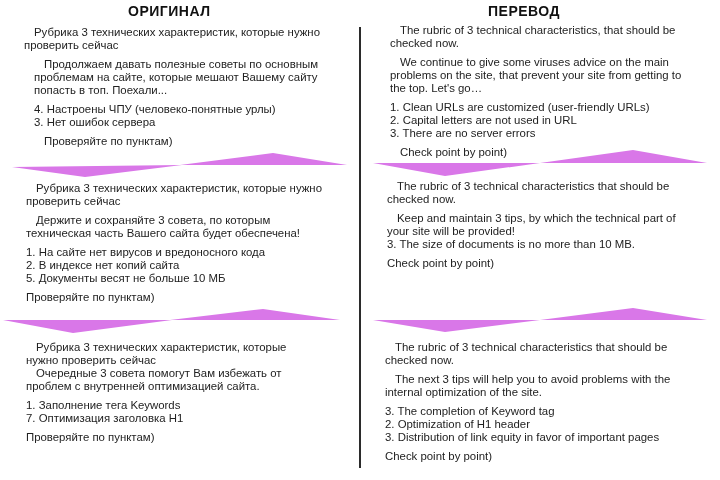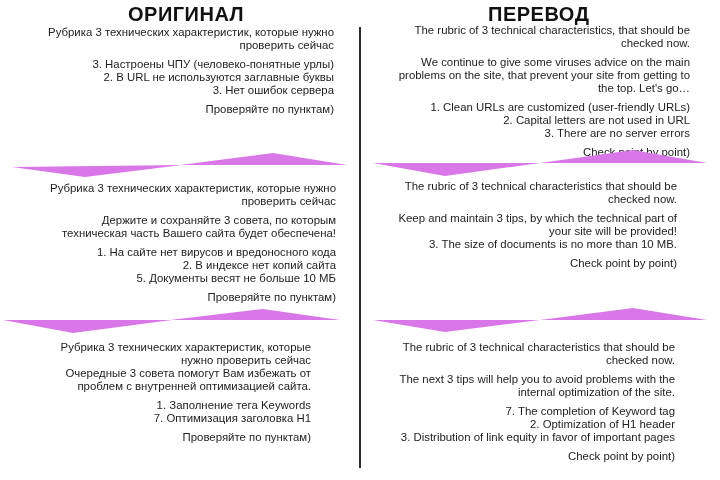--- a/index.html
+++ b/index.html
@@ -2,45 +2,45 @@
 <html><head>
   <meta charset="utf-8">
   <style>
     html, body { margin: 0; padding: 0; }
     body {
       width: 720px; height: 480px; background: #ffffff; position: relative; overflow: hidden;
       font-family: "Liberation Sans", sans-serif; color: #1a1a1a;
     }
     .col-title {
       position: absolute; top: 3px; font-family: "Liberation Sans", sans-serif;
-      font-weight: bold; font-size: 20px; letter-spacing: 0.5px; color: #111;
+      font-weight: bold; font-size: 14px; letter-spacing: 0.5px; color: #111;
     }
     .divider {
       position: absolute; left: 359px; top: 27px; width: 2px; height: 441px; background: #2b2b2b;
     }
-    .block { position: absolute; font-size: 11.4px; line-height: 13px; color: #222; text-align: right; }
+    .block { position: absolute; font-size: 11.4px; line-height: 13px; color: #222; }
     .block p { margin: 0; }
     .indent { text-indent: 10px; }
     .gap { margin-top: 6px !important; }
     .gap-lg { margin-top: 10px !important; }
     .sep { position: absolute; left: 0; width: 720px; height: 32px; }
     .sep svg { display: block; }
   </style>
 </head>
 <body>
 
 <div class="col-title" style="left:128px;">ОРИГИНАЛ</div>
 <div class="col-title" style="left:488px;">ПЕРЕВОД</div>
 
 <div class="divider"></div>
 
 <div class="block" style="left:34px; top:26px; width:300px;">
   <p class="indent" style="margin-left:-10px; padding-left:0;">Рубрика 3 технических характеристик, которые нужно проверить сейчас</p>
-  <p class="gap">3. Настроены ЧПУ (человеко-понятные урлы)</p>
-  <p>2. В URL не используются заглавные буквы</p>
+  <p class="indent gap">Продолжаем давать полезные советы по основным проблемам на сайте, которые мешают Вашему сайту попасть в топ. Поехали...</p>
+  <p class="gap">4. Настроены ЧПУ (человеко-понятные урлы)</p>
   <p>3. Нет ошибок сервера</p>
   <p class="indent gap">Проверяйте по пунктам)</p>
 </div>
 
 <div class="block" style="left:26px; top:182px; width:310px;">
   <p class="indent">Рубрика 3 технических характеристик, которые нужно проверить сейчас</p>
   <p class="indent gap">Держите и сохраняйте 3 совета, по которым техническая часть Вашего сайта будет обеспечена!</p>
   <p class="gap">1. На сайте нет вирусов и вредоносного кода</p>
   <p>2. В индексе нет копий сайта</p>
   <p>5. Документы весят не больше 10 МБ</p>
@@ -67,21 +67,21 @@
 <div class="block" style="left:387px; top:180px; width:290px;">
   <p class="indent">The rubric of 3 technical characteristics that should be checked now.</p>
   <p class="indent gap">Keep and maintain 3 tips, by which the technical part of your site will be provided!</p>
   <p>3. The size of documents is no more than 10 MB.</p>
   <p class="gap">Check point by point)</p>
 </div>
 
 <div class="block" style="left:385px; top:341px; width:290px;">
   <p class="indent">The rubric of 3 technical characteristics that should be checked now.</p>
   <p class="indent gap">The next 3 tips will help you to avoid problems with the internal optimization of the site.</p>
-  <p class="gap">7. The completion of Keyword tag</p>
+  <p class="gap">3. The completion of Keyword tag</p>
   <p>2. Optimization of H1 header</p>
   <p>3. Distribution of link equity in favor of important pages</p>
   <p class="gap">Check point by point)</p>
 </div>
 
 <div class="sep" style="top:148px;">
   <svg width="720" height="32" viewBox="0 0 720 32">
     <polygon points="12,19 182,17 85,29" fill="#d977e8"></polygon>
     <polygon points="180,17 347,17 273,5" fill="#d977e8"></polygon>
     <polygon points="373,15 540,15 445,28" fill="#d977e8"></polygon>

